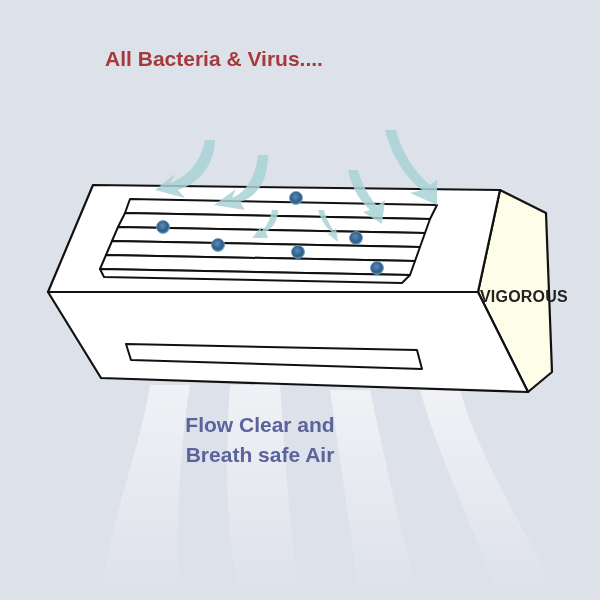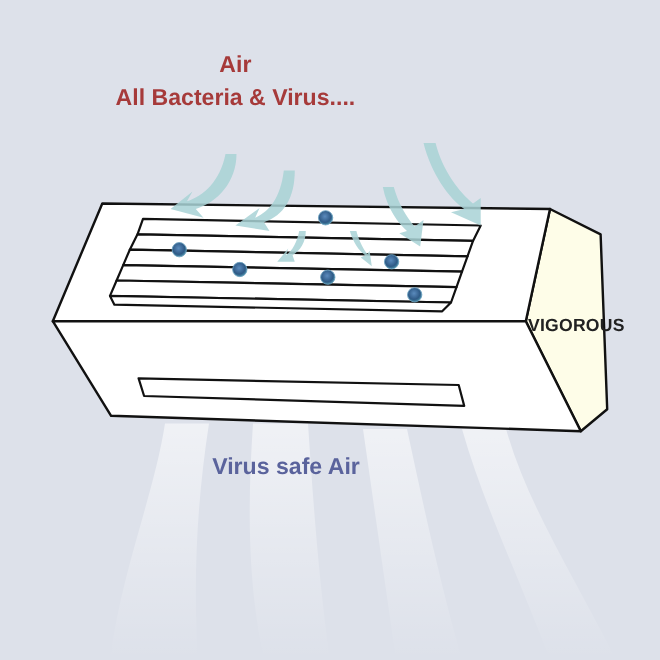--- a/index.html
+++ b/index.html
@@ -95,22 +95,22 @@
       <g>
           <circle cx="356" cy="238" r="6.5"></circle>
         </g>
       <g>
           <circle cx="377" cy="268" r="6.5"></circle>
         </g>
     </g>
   </svg>
 
   <div class="top-caption">
-    <div>Air</div>
     <div>All Bacteria &amp; Virus....</div>
   </div>
 
   <div class="brand-label">VIGOROUS</div>
 
   <div class="bottom-caption">
-    <div>Virus safe Air</div>
+    <div>Flow Clear and</div>
+    <div>Breath safe Air</div>
   </div>
 </div>
 
 </body></html>

